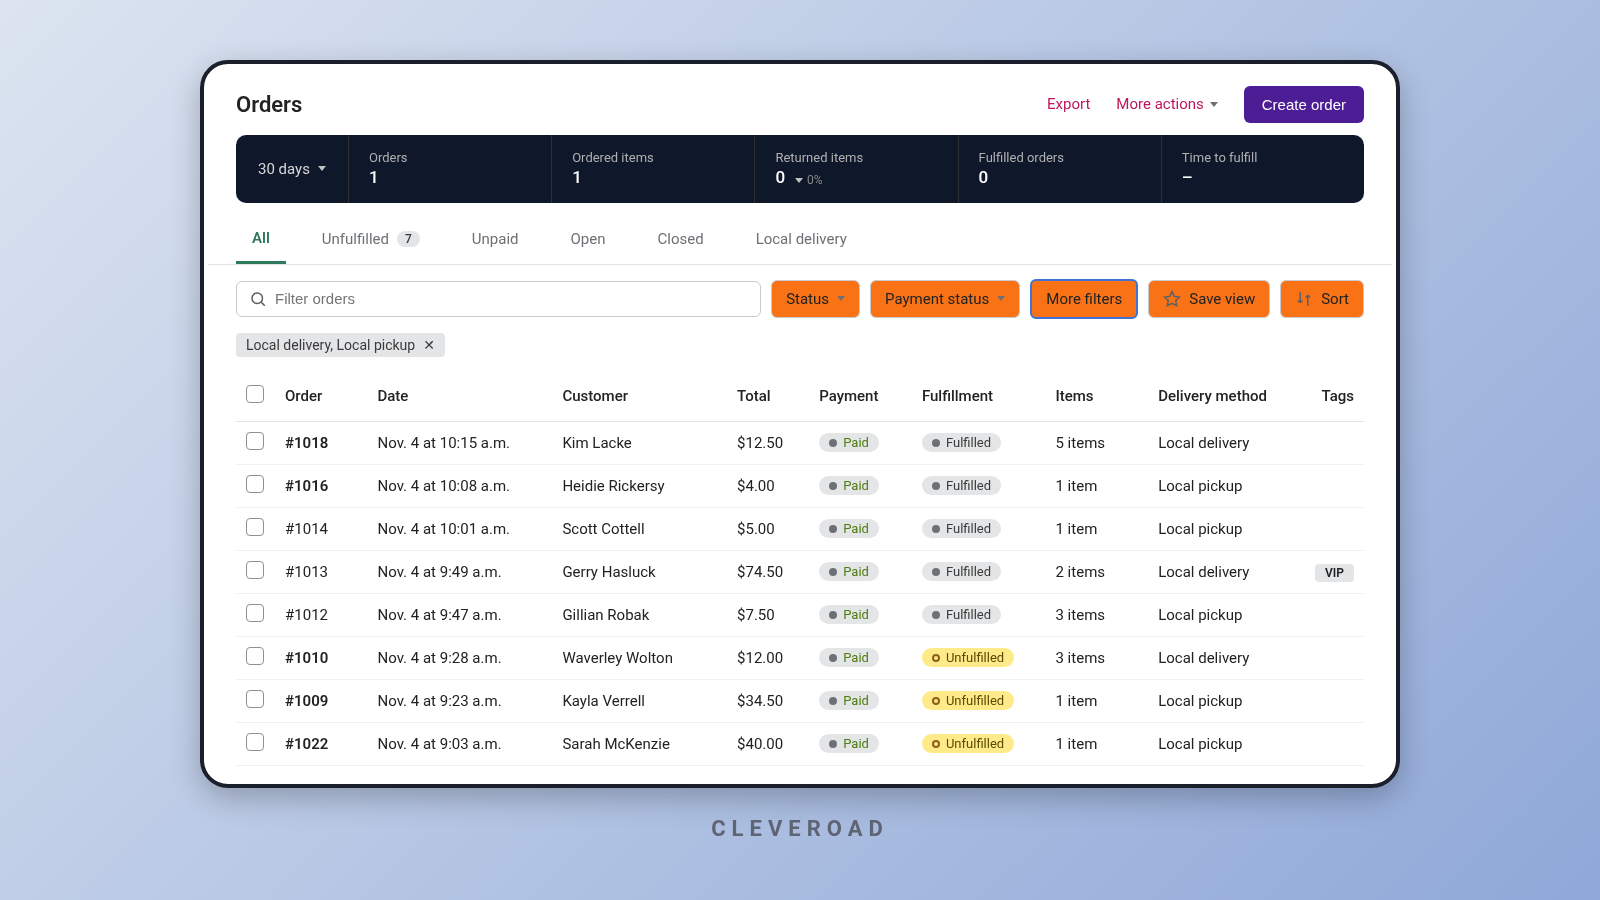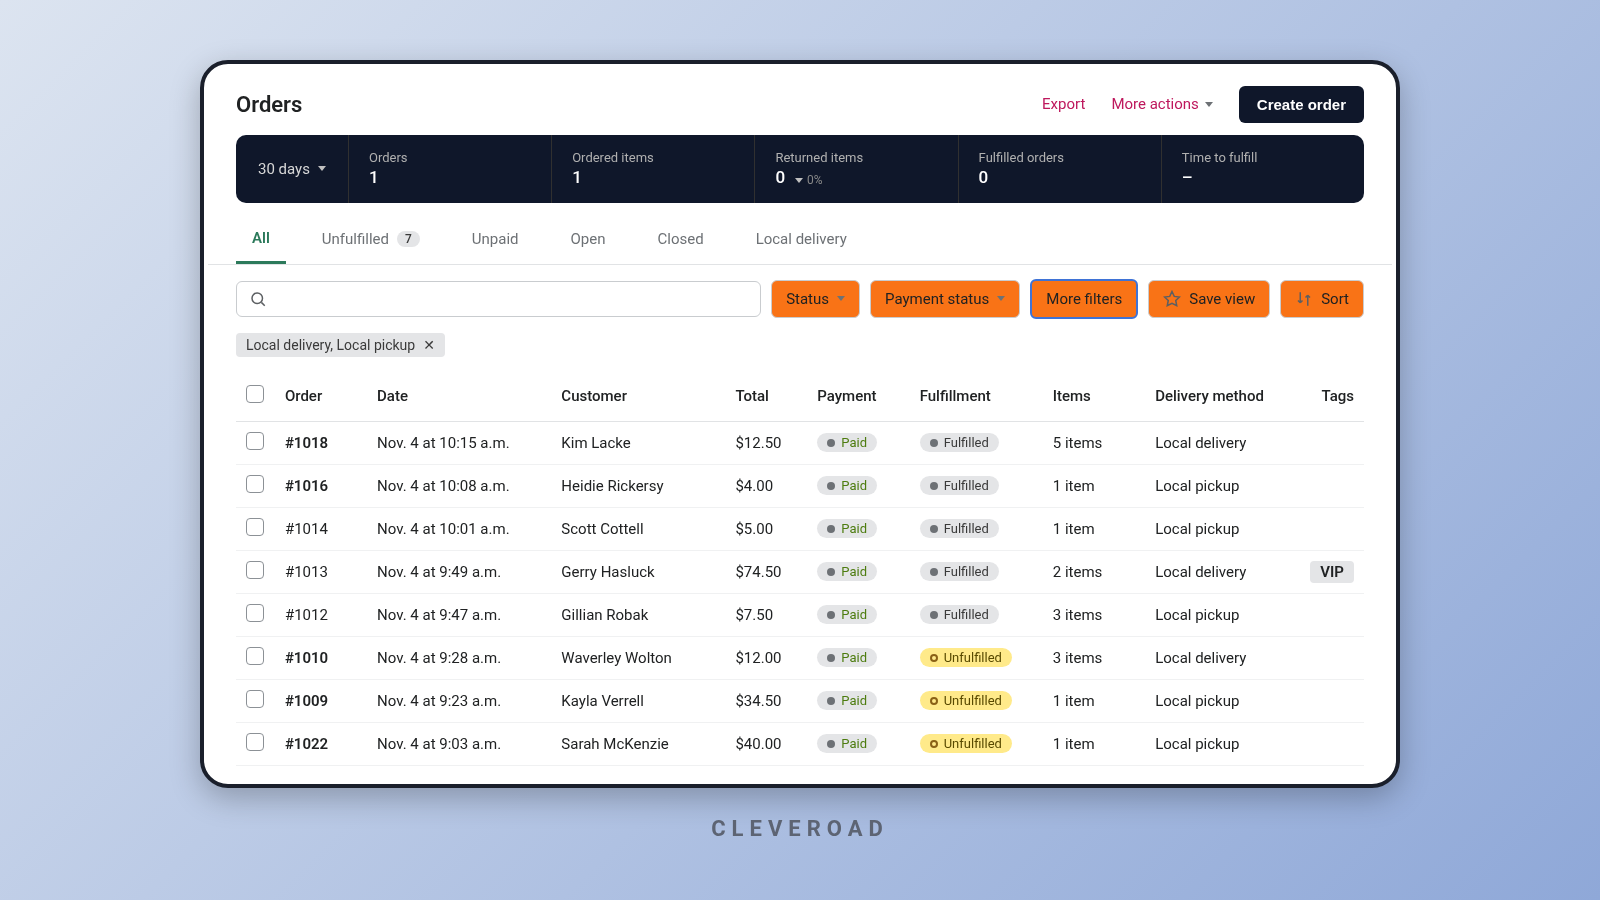--- a/index.html
+++ b/index.html
@@ -33,27 +33,27 @@
   .header {
     display: flex;
     align-items: center;
     padding: 18px 28px 12px;
   }
   .header h1 { font-size: 22px; font-weight: 600; color: #202223; }
   .header .gap { flex: 1; }
   .hdr-link { font-size: 15px; color: #be185d; margin-right: 26px; cursor: pointer; }
   .hdr-more { display: inline-flex; align-items: center; gap: 6px; }
   .btn-primary {
-    background: #0f172a;
+    background: #4c1d95;
     color: #fff;
     border: none;
     border-radius: 6px;
     padding: 10px 18px;
     font-size: 15px;
-    font-weight: 700;
+    font-weight: 400;
     cursor: pointer;
   }
   .stats {
     background: #0f172a;
     color: #d7d7d7;
     display: flex;
     align-items: stretch;
     margin: 0 28px;
     border-radius: 10px;
     height: 68px;
@@ -141,21 +141,21 @@
   .bold { font-weight: 600; }
   .pill {
     display: inline-flex; align-items: center; gap: 6px;
     border-radius: 12px; padding: 2px 10px; font-size: 13px;
   }
   .pill.paid { background: #e4e5e7; color: #4d7c0f; }
   .pill.fulfilled { background: #e4e5e7; color: #3a3a3a; }
   .pill.unfulfilled { background: #ffea8a; color: #594a00; }
   .dot { width: 8px; height: 8px; border-radius: 50%; background: #6d7175; }
   .ring { width: 8px; height: 8px; border-radius: 50%; border: 2px solid #8a6116; background: transparent; }
-  .tag-pill { background: #e4e5e7; padding: 2px 10px; border-radius: 4px; font-size: 15px; font-weight: 600; }
+  .tag-pill { background: #e4e5e7; padding: 2px 10px; border-radius: 4px; font-size: 12px; font-weight: 600; }
   .brand { letter-spacing: 6px; font-size: 22px; font-weight: 700; color: #5d6473; margin-top: 28px; }
   .caret { display: inline-block; width: 0; height: 0; border-left: 4px solid transparent; border-right: 4px solid transparent; border-top: 5px solid #6d7175; }
   .caret.white { border-top-color: #c0c0c0; }
   .svg-icon { width: 18px; height: 18px; stroke: #5c5f62; fill: none; stroke-width: 2; }
   .col-cb { width: 36px; }
   .col-order { width: 90px; }
   .col-date { width: 180px; }
   .col-customer { width: 170px; }
   .col-total { width: 80px; }
   .col-payment { width: 100px; }
@@ -224,20 +224,21 @@
           <span>Local delivery</span>
         </div>
       </div>
 
     <div class="filters">
       <div class="search">
         <svg class="svg-icon" viewBox="0 0 24 24">
             <circle cx="11" cy="11" r="7"></circle>
             <line x1="21" y1="21" x2="16.5" y2="16.5"></line>
           </svg>
+        <input placeholder="Filter orders" style="">
       </div>
       <div class="sel-btn">
         <span>Status</span>
         <span class="caret"></span>
       </div>
       <div class="sel-btn">
         <span>Payment status</span>
         <span class="caret"></span>
       </div>
       <div class="sel-btn highlight">More filters</div>

